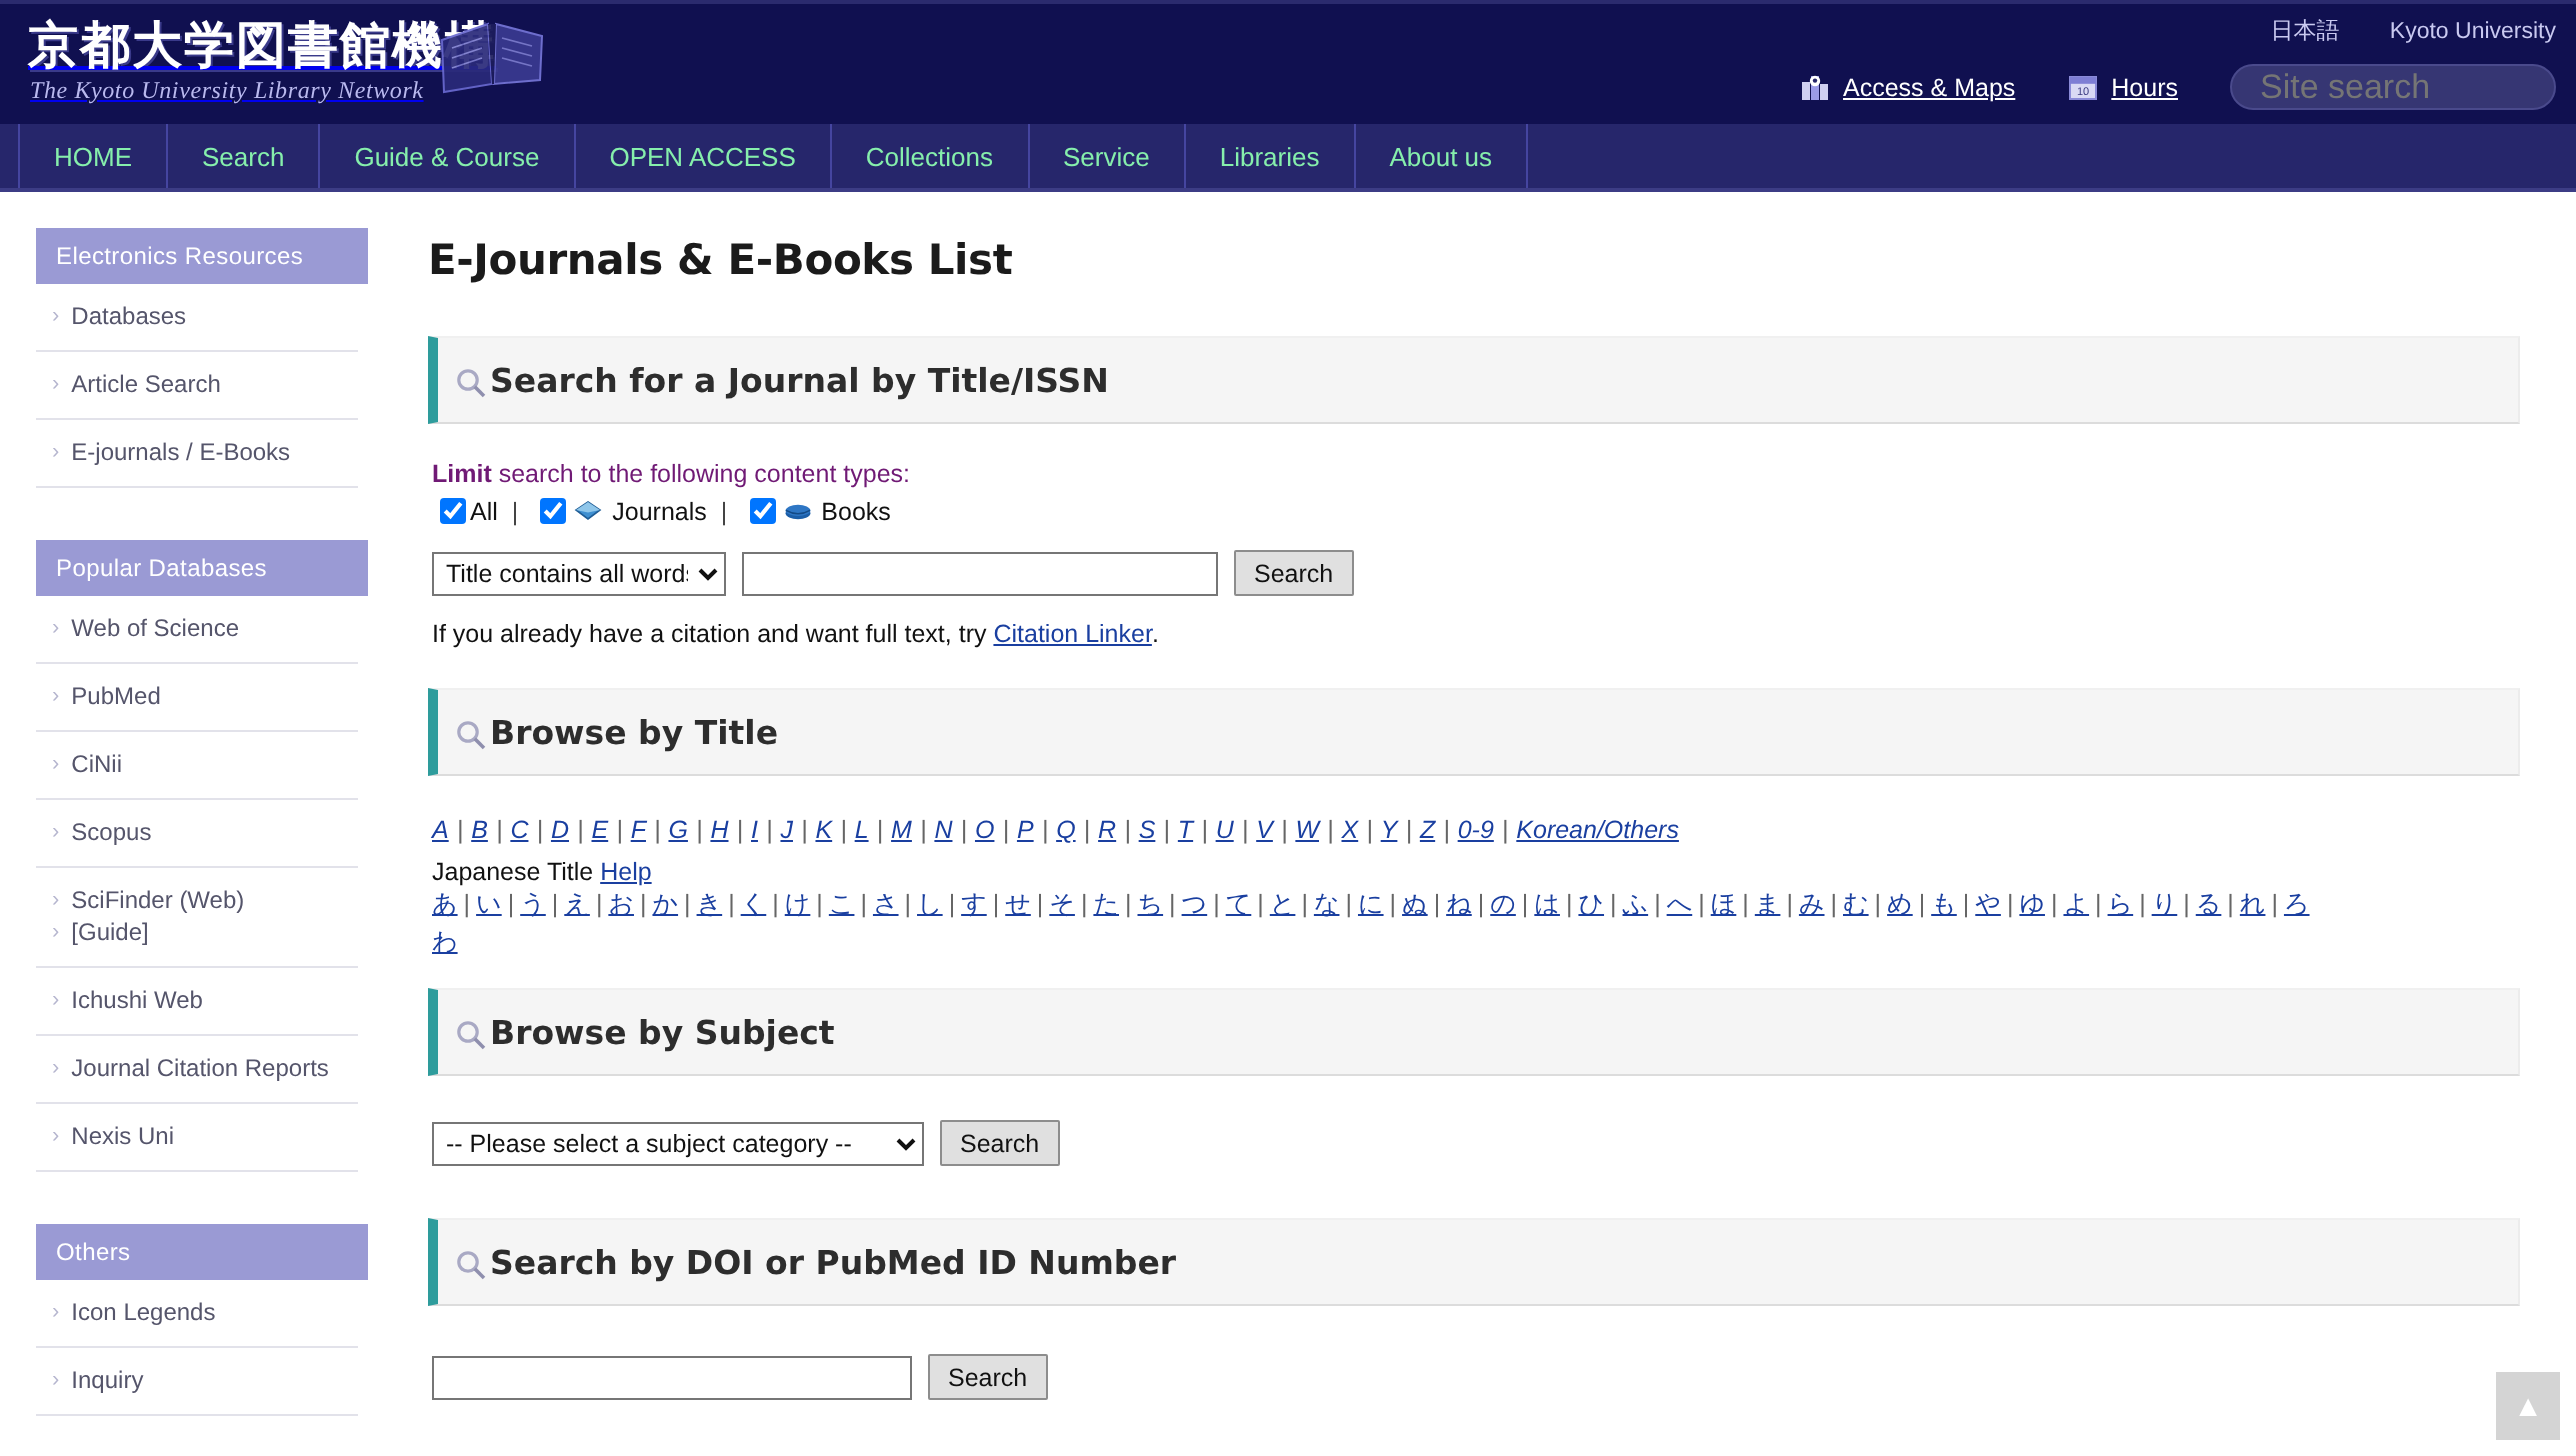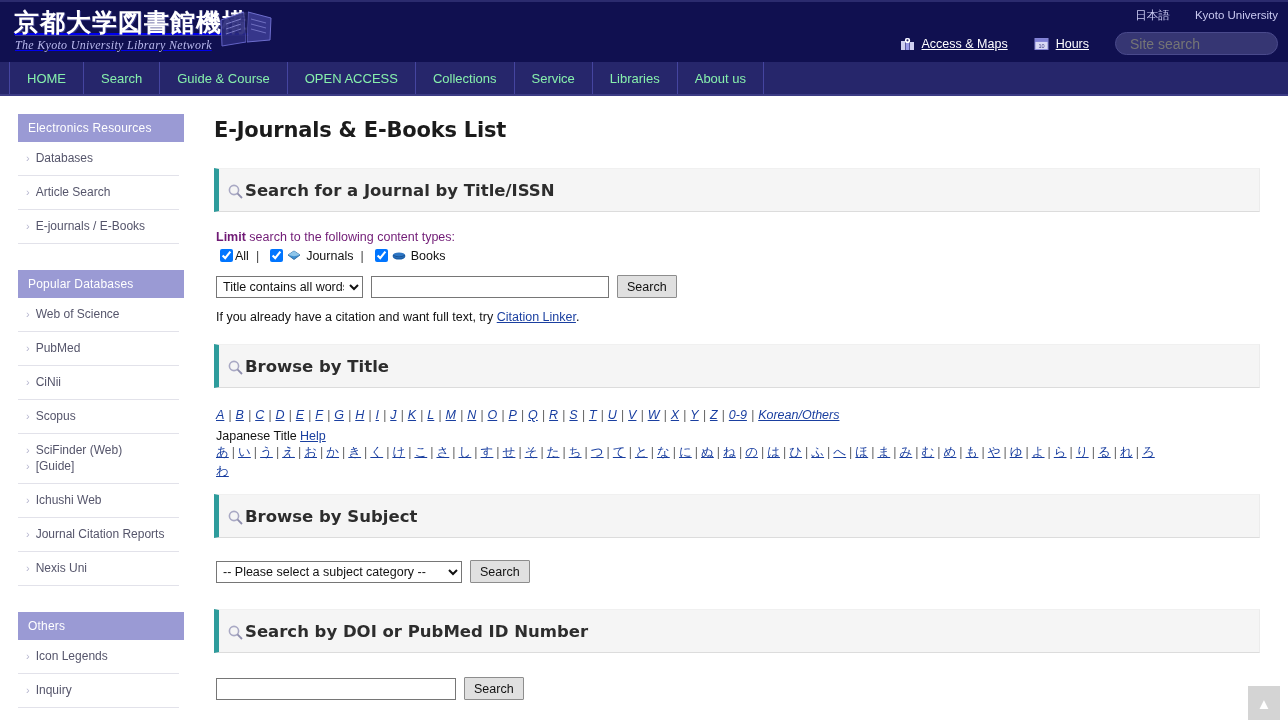--- a/index.html
+++ b/index.html
@@ -64,21 +64,21 @@
     color:#ffffff; font-size:12.5px;
     margin-right:26px; white-space:nowrap;
   }
   .util-item .ic { margin-right:7px; display:flex; }
   .site-search {
     width:163px; height:23px;
     border-radius:12px;
     background:#363673;
     border:1px solid #4a4a8c;
     color:#9d9dd4;
-    font-size:14px;
+    font-size:17px;
     padding:0 14px;
     line-height:21px;
     font-family:"Liberation Sans", sans-serif;
   }
 
   
   .nav {
     height:34px;
     background:#26266b;
     display:flex;

